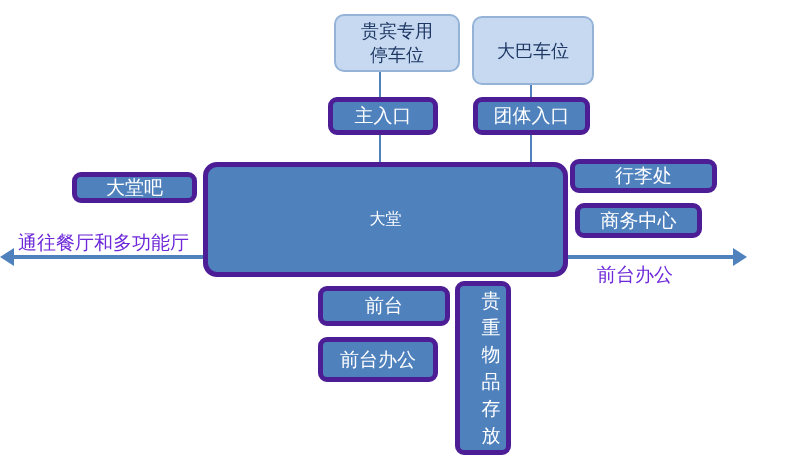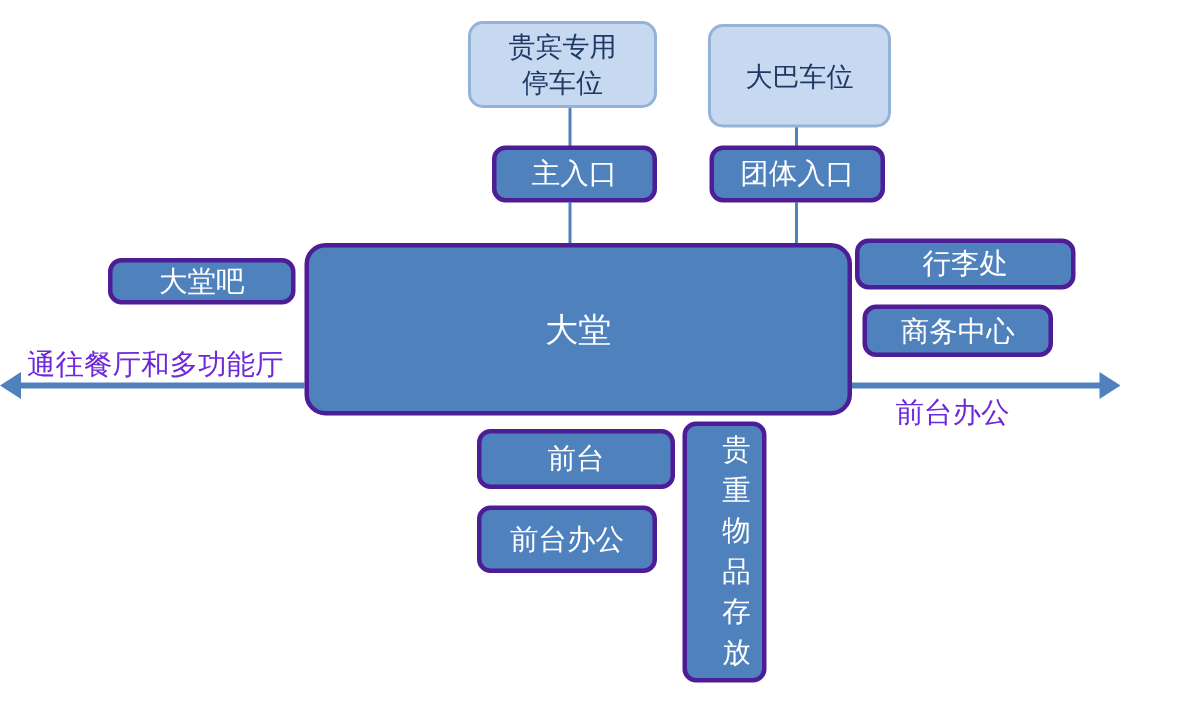--- a/index.html
+++ b/index.html
@@ -18,21 +18,21 @@
   .node {
     position: absolute;
     display: flex;
     align-items: center;
     justify-content: center;
     text-align: center;
     box-sizing: border-box;
   }
   .blue {
     background: #4f81bd;
-    border: 3px solid #4c1d95;
+    border: 5px solid #4c1d95;
     color: #ffffff;
     border-radius: 9px;
   }
   .light {
     background: #c6d9f1;
     border: 2px solid #95b3d7;
     color: #1f3864;
     border-radius: 10px;
   }
   .vip-inner {
@@ -73,41 +73,41 @@
     border-left: 14px solid #4f81bd;
   }
   .route-label {
     position: absolute;
     font-size: 19px;
     color: #6d28d9;
     white-space: nowrap;
   }
   .fs18 { font-size: 18px; }
   .fs19 { font-size: 19px; }
-  .fs22 { font-size: 22px; }
+  .fs22 { font-size: 16px; }
 </style>
 </head>
 <body>
 
 <div class="canvas">
 
   <div class="connector" style="left:379px; top:72px; height:26px;"></div>
   <div class="connector" style="left:379px; top:135px; height:28px;"></div>
   <div class="connector" style="left:530px; top:72px; height:26px;"></div>
   <div class="connector" style="left:530px; top:135px; height:28px;"></div>
 
   <div class="arrow-line" style="left:10px; top:255px; width:193px;"></div>
   <div class="arrowhead left" style="left:0px; top:248px;"></div>
   <div class="arrow-line" style="left:568px; top:255px; width:166px;"></div>
   <div class="arrowhead right" style="left:733px; top:248px;"></div>
 
   <div class="route-label" style="left:18px; top:230px;">通往餐厅和多功能厅</div>
   <div class="route-label" style="left:597px; top:262px;">前台办公</div>
 
-  <div class="node light fs18" style="left:312px; top:14px; width:126px; height:58px;">
+  <div class="node light fs18" style="left:334px; top:14px; width:126px; height:58px;">
     <span class="vip-inner">贵宾专用停车位</span>
   </div>
   <div class="node light fs18" style="left:472px; top:16px; width:122px; height:69px;">
     <span>大巴车位</span>
   </div>
 
   <div class="node blue fs19" style="left:328px; top:97px; width:110px; height:38px;">
     <span>主入口</span>
   </div>
   <div class="node blue fs19" style="left:473px; top:97px; width:117px; height:38px;">

